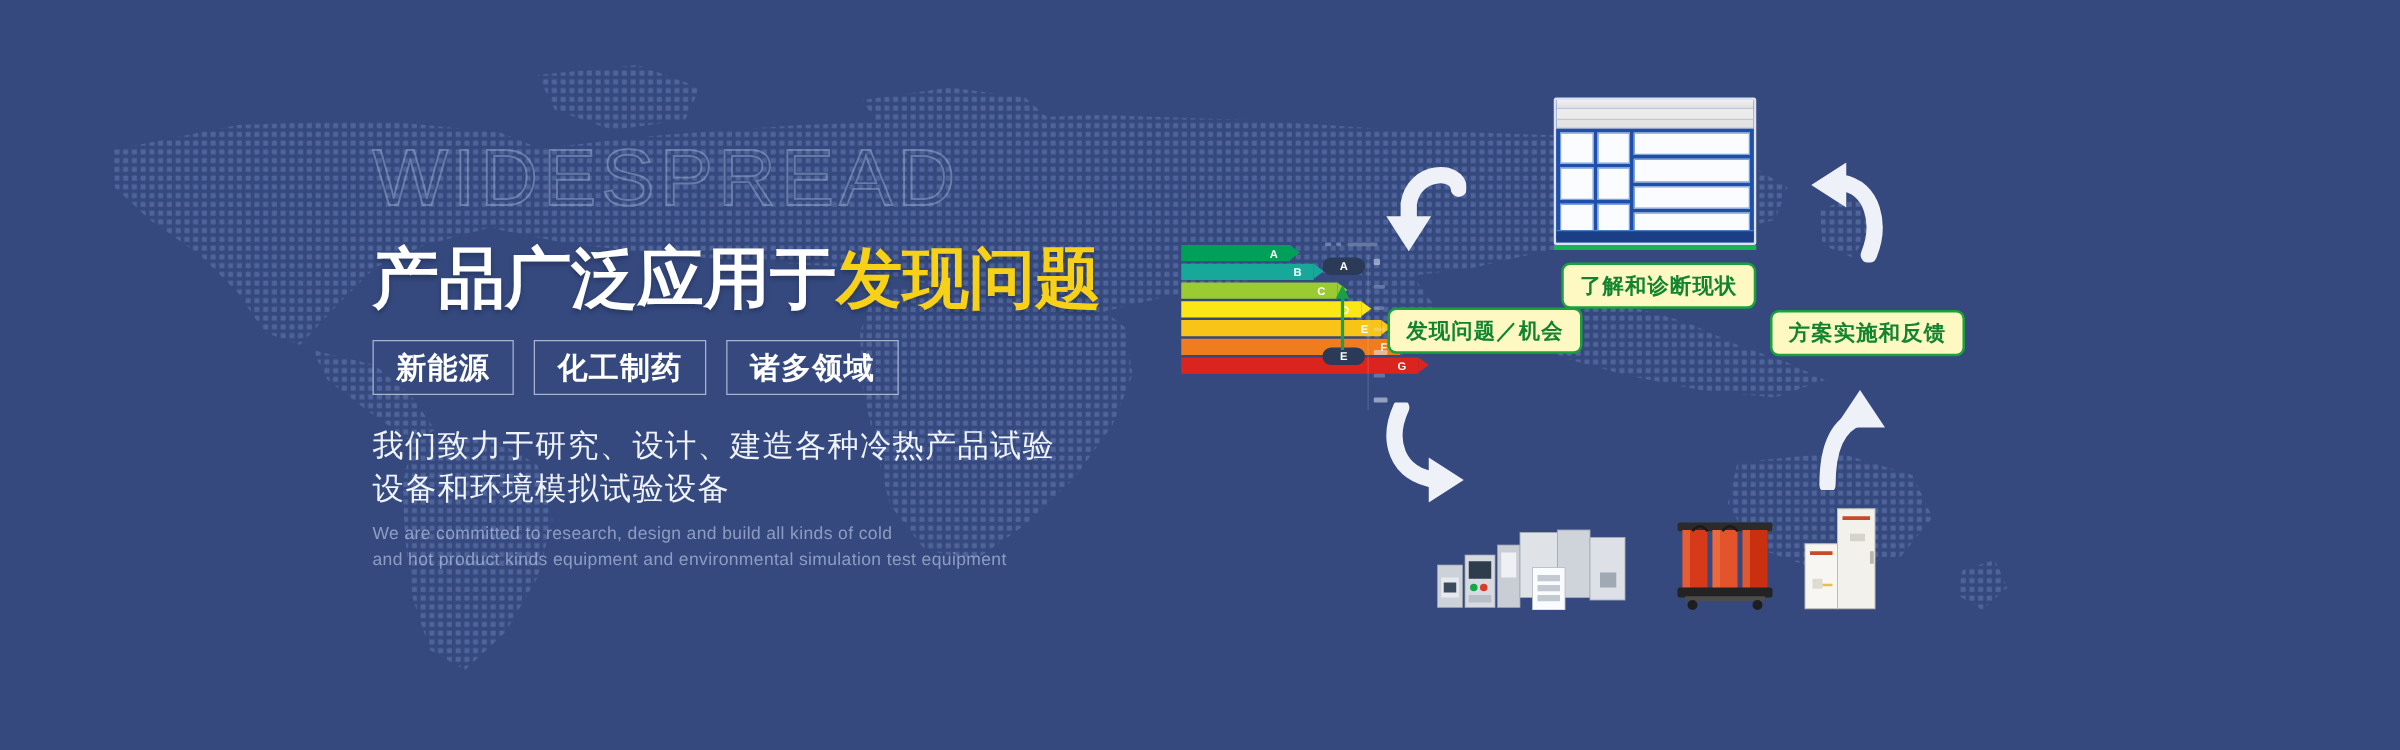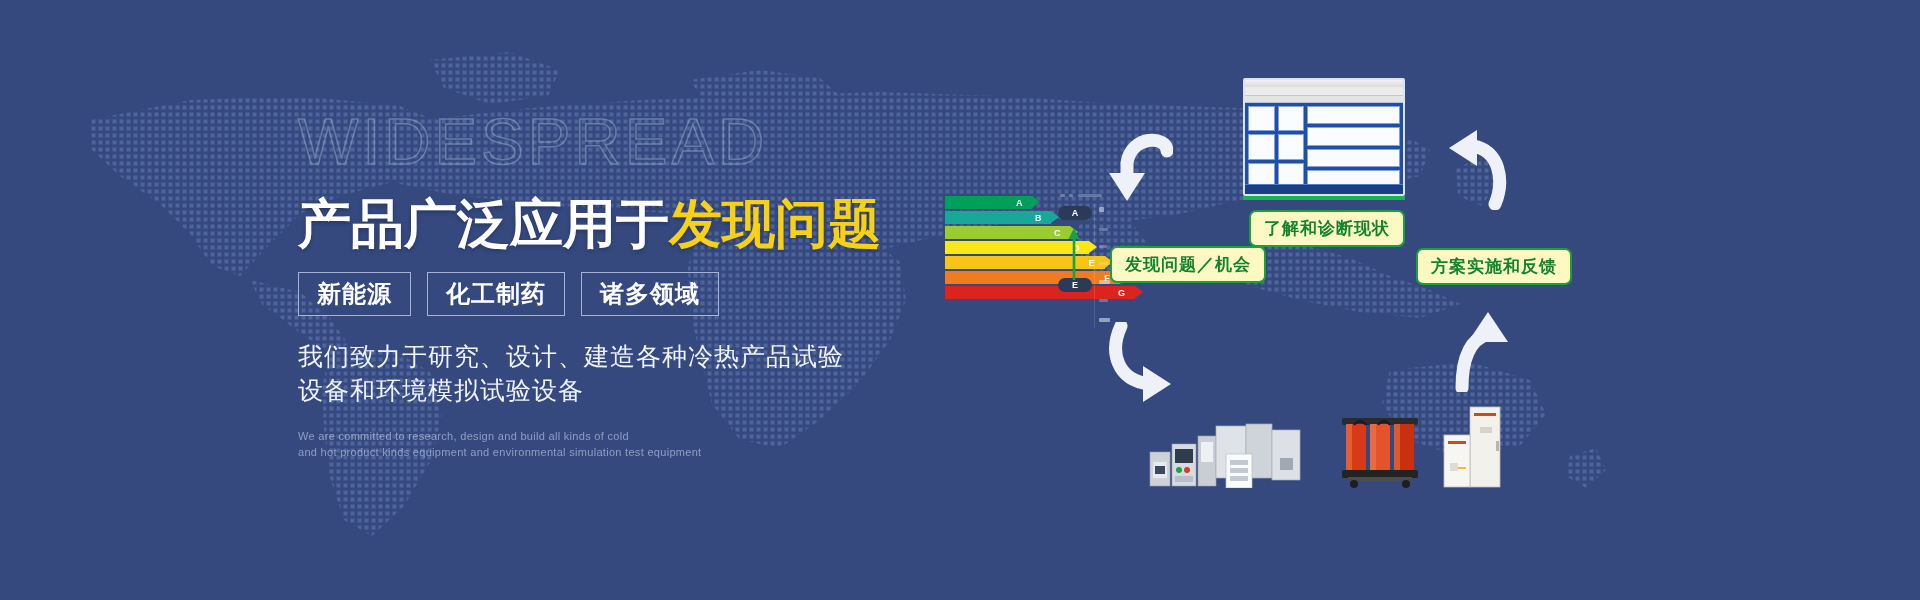--- a/index.html
+++ b/index.html
@@ -39,21 +39,21 @@
     font-family:"DejaVu Sans","Liberation Sans",sans-serif;
     background:transparent; line-height:1.2;
   }
   .tag.latin { font-family:"Liberation Sans",sans-serif; font-weight:400; font-size:26px; letter-spacing:2px;}
   #desc {
     margin-top:24px; font-size:25px; line-height:1.35; color:#eef2fa;
     font-family:"DejaVu Sans","Liberation Sans",sans-serif; font-weight:400;
     letter-spacing:1px;
   }
   #desc-en {
-    margin-top:20px; font-size:11px; line-height:1.5;
+    margin-top:8px; font-size:14px; line-height:1.5;
     color:rgba(196,208,232,.62); letter-spacing:.3px;
     font-family:"Liberation Sans",sans-serif;
   }
   
   #energy { position:absolute; left:945px; top:196px; width:190px; height:135px; }
   .e-row { position:relative; height:13px; margin-bottom:2px; }
   .e-bar {
     height:13px; position:relative; display:flex; align-items:center;
     justify-content:flex-end; padding-right:10px;
     color:#fff; font-size:9px; font-weight:bold;

